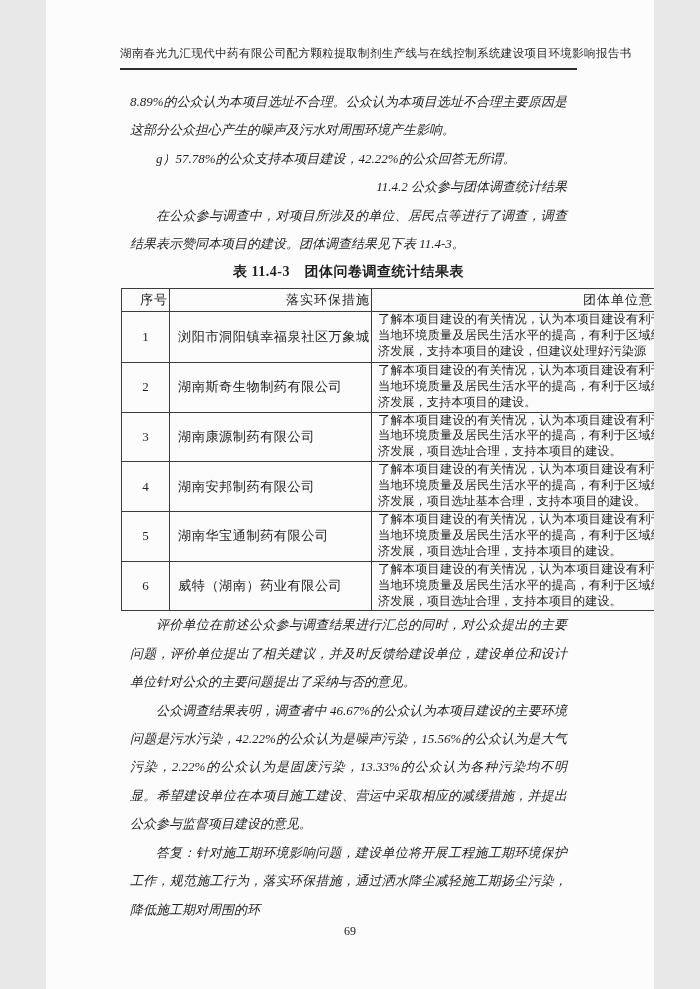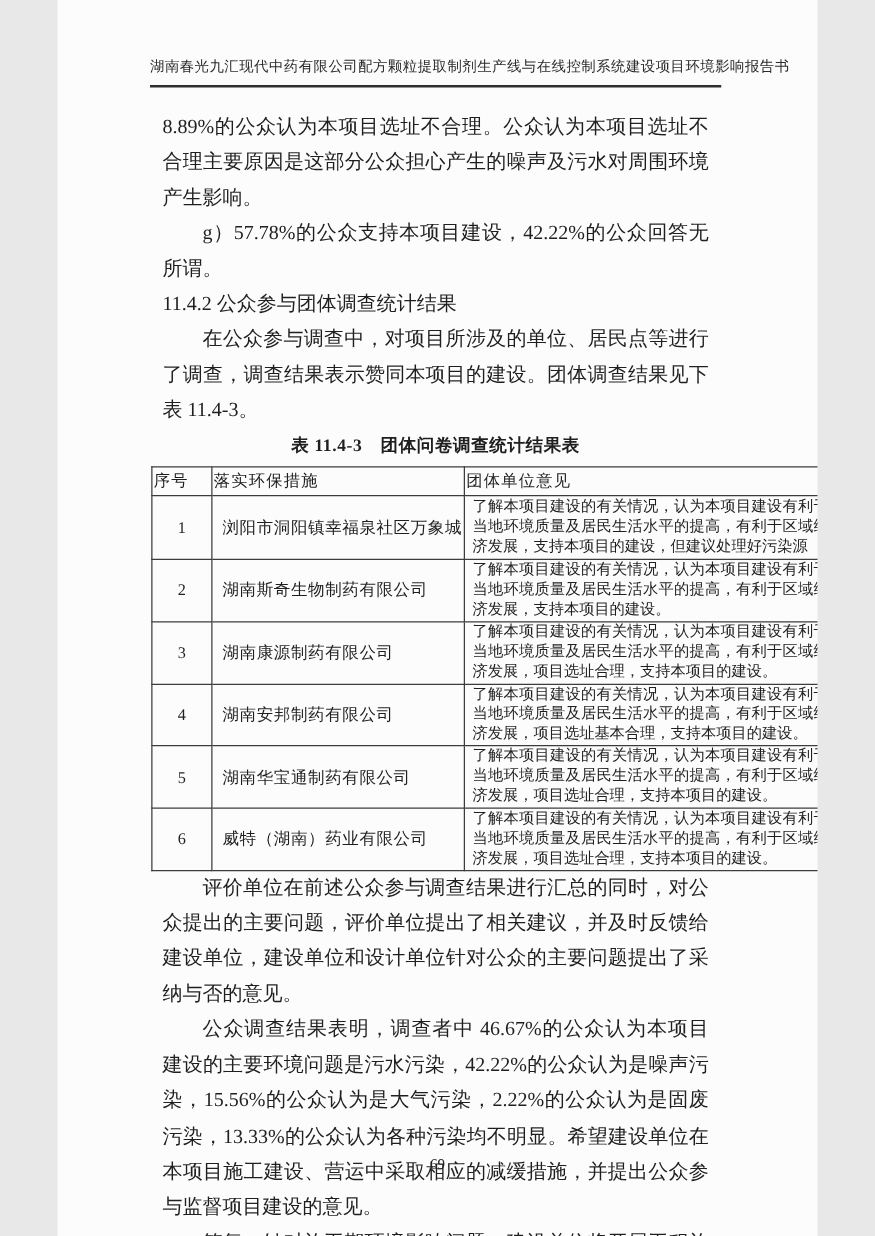--- a/index.html
+++ b/index.html
@@ -28,27 +28,28 @@
     white-space:nowrap;
   }
   
   .doc-body{
     position:absolute;
     top:88px;left:75px;right:78px; 
   }
   .para,.heading{
     margin:0;
     padding:0 9px;
-    font-size:16px;
+    font-size:13px;
     line-height:28.4px;
     text-align:justify;
     font-weight:normal;
+    font-style:italic;
   }
   .indent{text-indent:2em;}
-  .heading{text-align:left;}
+  .heading{text-align:right;}
   .tbl-caption{
     margin:0;padding:0;
     font-size:14px;
     line-height:28.4px;
     text-align:center;
     font-weight:bold;
     letter-spacing:.5px;
   }
   
   table.survey{
@@ -58,21 +59,21 @@
     margin-top:1px;
   }
   table.survey th,table.survey td{
     border:1px solid #3c3c3c;
     font-weight:normal;
     overflow:hidden;
   }
   table.survey th{
     height:20px;
     font-size:13px;
-    text-align:left;
+    text-align:right;
     letter-spacing:1px;
   }
   td.c-no{
     text-align:center;
     font-size:13px;
   }
   td.c-name{
     font-size:13.2px;
     padding-left:8px;
     letter-spacing:.5px;

